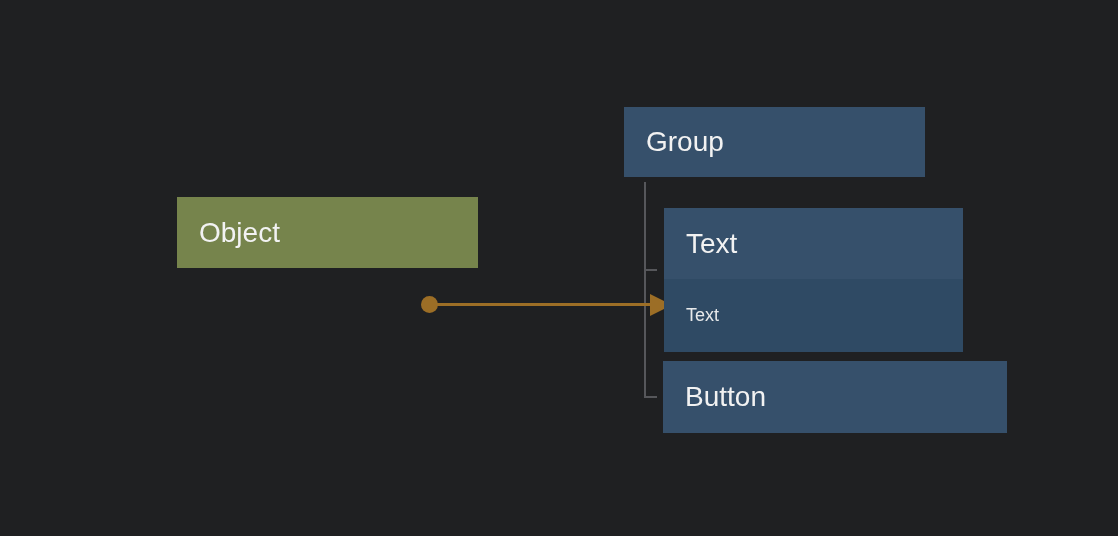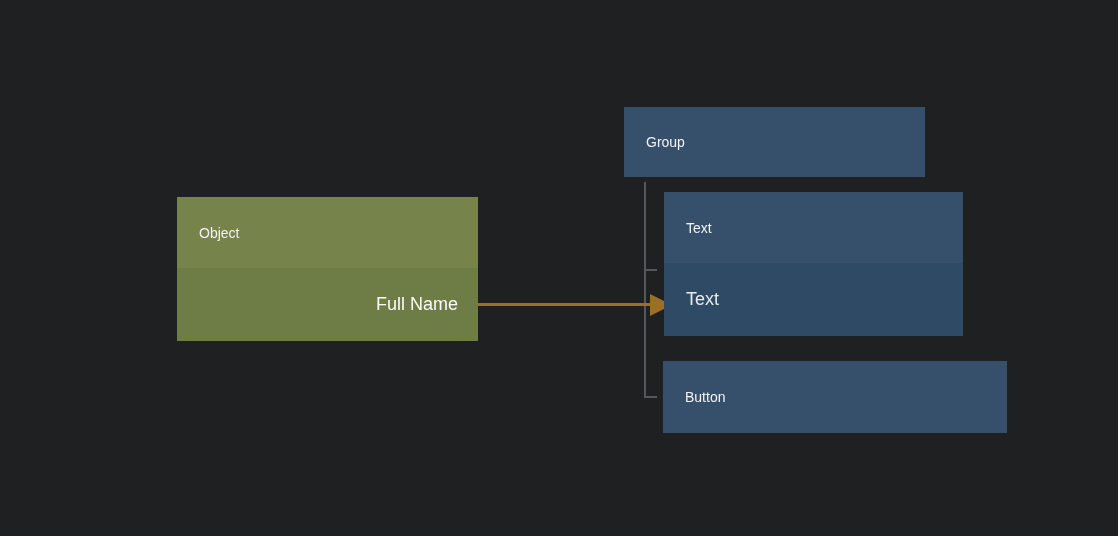--- a/index.html
+++ b/index.html
@@ -17,21 +17,21 @@
   }
   .node {
     position: absolute;
     display: flex;
     flex-direction: column;
   }
   .node-header {
     display: flex;
     align-items: center;
     padding-left: 22px;
-    font-size: 14px;
+    font-size: 28px;
     color: var(--text-primary, #F2F2F2);
     box-sizing: border-box;
   }
   .node-row {
     display: flex;
     align-items: center;
     font-size: 18px;
     color: var(--text-secondary, #E7E9EA);
     box-sizing: border-box;
   }
@@ -42,21 +42,21 @@
     height: 73px;
     background: var(--object-body, #6E7D45);
     justify-content: flex-end;
     padding-right: 20px;
     color: #FAFAFA;
   }
   
   .node-group { left: 624px; top: 107px; width: 301px; height: 70px; }
   .node-group .node-header { height: 70px; background: var(--blue-header, #36506B); }
   
-  .node-text { left: 664px; top: 192px; width: 299px; height: 144px; }
+  .node-text { left: 664px; top: 208px; width: 299px; height: 144px; }
   .node-text .node-header { height: 71px; background: var(--blue-header, #36506B); }
   .node-text .node-row {
     height: 73px;
     background: var(--blue-body, #2F4A64);
     padding-left: 22px;
   }
   
   .node-button { left: 663px; top: 361px; width: 344px; height: 72px; }
   .node-button .node-header { height: 72px; background: var(--blue-header, #36506B); }
 
@@ -99,23 +99,20 @@
   <div class="tree-line tree-tick-button"></div>
 
   <div class="conn-line"></div>
   <div class="conn-dot"></div>
   <div class="conn-arrowhead"></div>
 
   <div class="node node-object">
     <div class="node-header">
       <span>Object</span>
     </div>
-    <div class="node-row">
-      <span>Full Name</span>
-    </div>
   </div>
 
   <div class="node node-group">
     <div class="node-header">
       <span>Group</span>
     </div>
   </div>
 
   <div class="node node-text">
     <div class="node-header">

